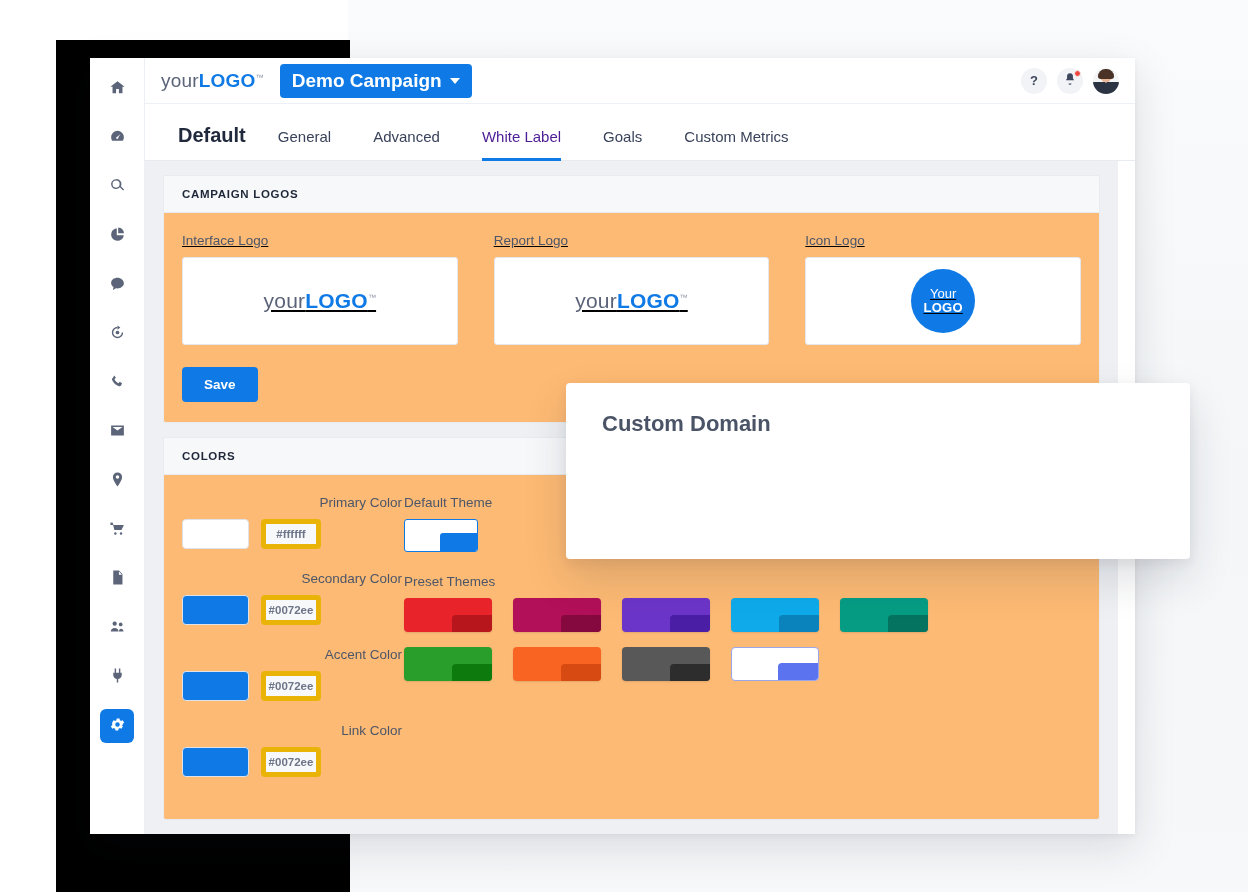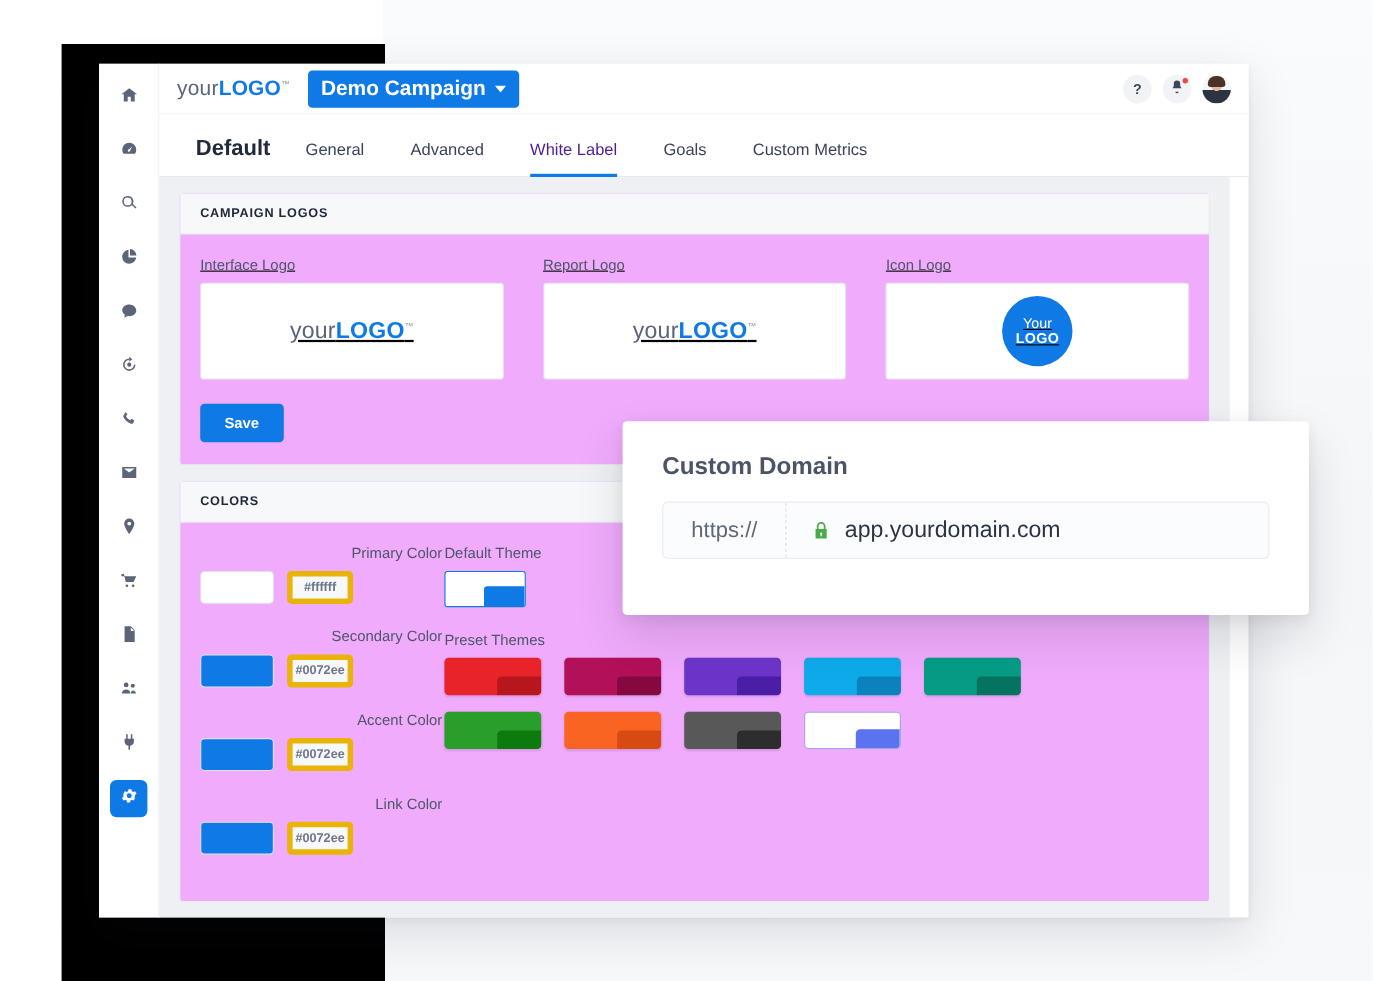--- a/index.html
+++ b/index.html
@@ -86,21 +86,21 @@
     font-size: 15px; color: #39425a; padding: 0 0 13px 0; margin-right: 42px;
     cursor: pointer; border-bottom: 3px solid transparent; position: relative; top: 1px;
   }
   .tab.active { color: #4c1d95; border-bottom-color: #0f7ae5; }
 
   
   .content {
     position: absolute; left: 55px; top: 103px; right: 17px; bottom: 0;
     background: #eef0f3; padding: 14px 18px 0 18px; overflow: hidden;
   }
-  .card { background: #f0abfc; border: 1px solid #e8ebef; border-radius: 3px; }
+  .card { background: #fdba74; border: 1px solid #e8ebef; border-radius: 3px; }
   .card-head {
     background: #f7f8fa; border-bottom: 1px solid #e8ebef;
     font-size: 11.5px; font-weight: 700; letter-spacing: .7px; color: #1e2738;
     padding: 12px 18px;
   }
   .card-body { padding: 20px 18px 20px 18px; }
 
   .logo-row { display: flex; gap: 36px; text-decoration: underline; }
   .logo-col { width: 277px; }
   .field-label { font-size: 13.5px; color: #4d5668; margin-bottom: 9px; }
@@ -405,26 +405,15 @@
 
           </div>
         </div>
       </section>
 
     </main>
   </div>
 
   <section class="domain-card">
     <div class="domain-title">Custom Domain</div>
-    <div class="domain-input">
-      <div class="domain-prefix">https://</div>
-      <div class="domain-value">
-        <span class="lock-ico">
-            <svg viewBox="0 0 24 24" style="fill: rgb(75, 171, 75);">
-              <path d="M7 10V7a5 5 0 0110 0v3h1.4v11H5.6V10H7zm2 0h6V7a3 3 0 10-6 0v3zm3 4a1.4 1.4 0 00-.7 2.6v1.6h1.4v-1.6A1.4 1.4 0 0012 14z"></path>
-            </svg>
-          </span>
-        <span class="domain-text">app.yourdomain.com</span>
-      </div>
-    </div>
   </section>
 
 </div>
 
 </body></html>

